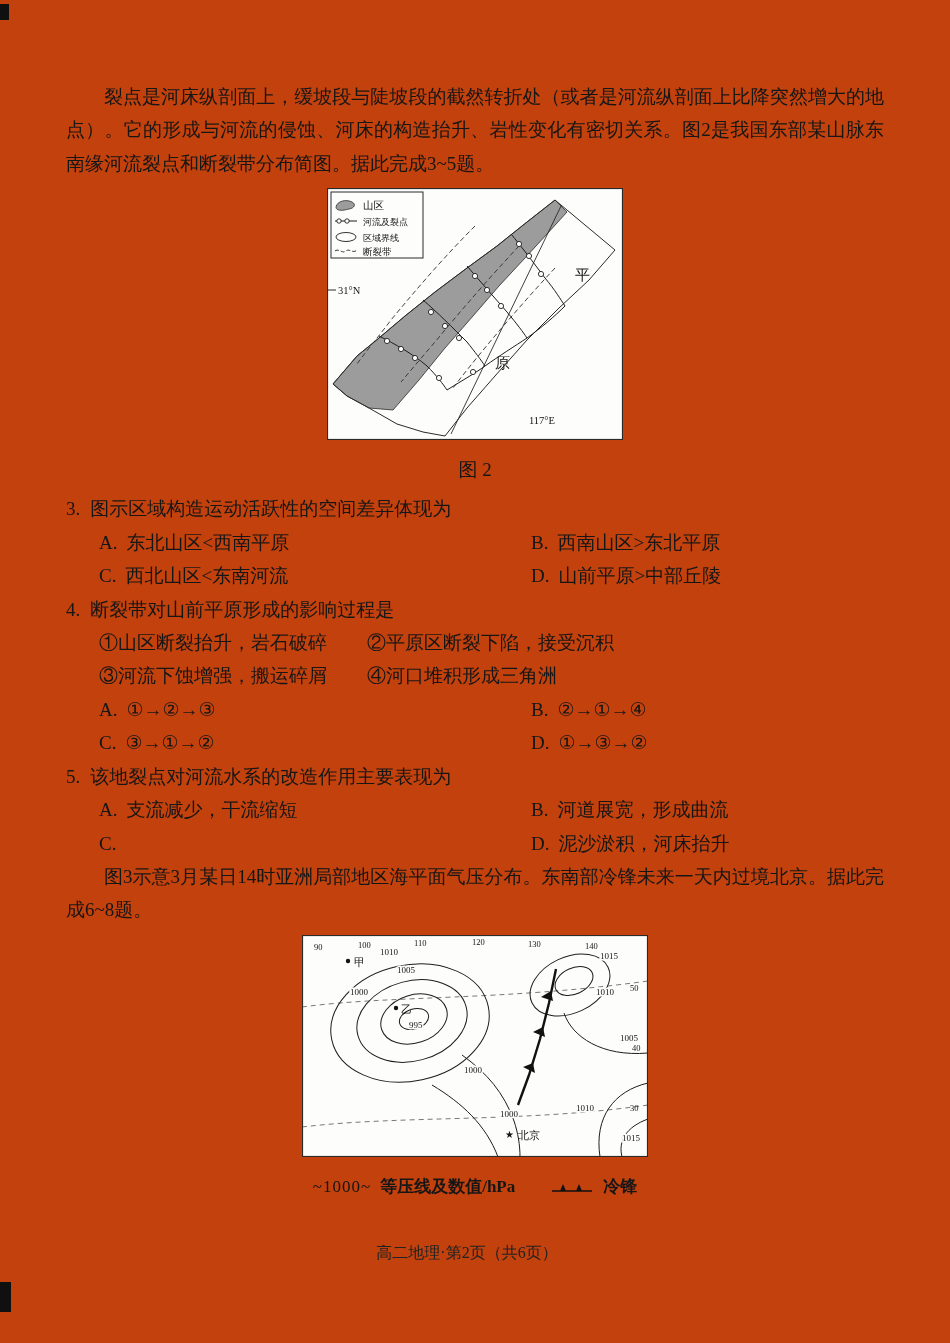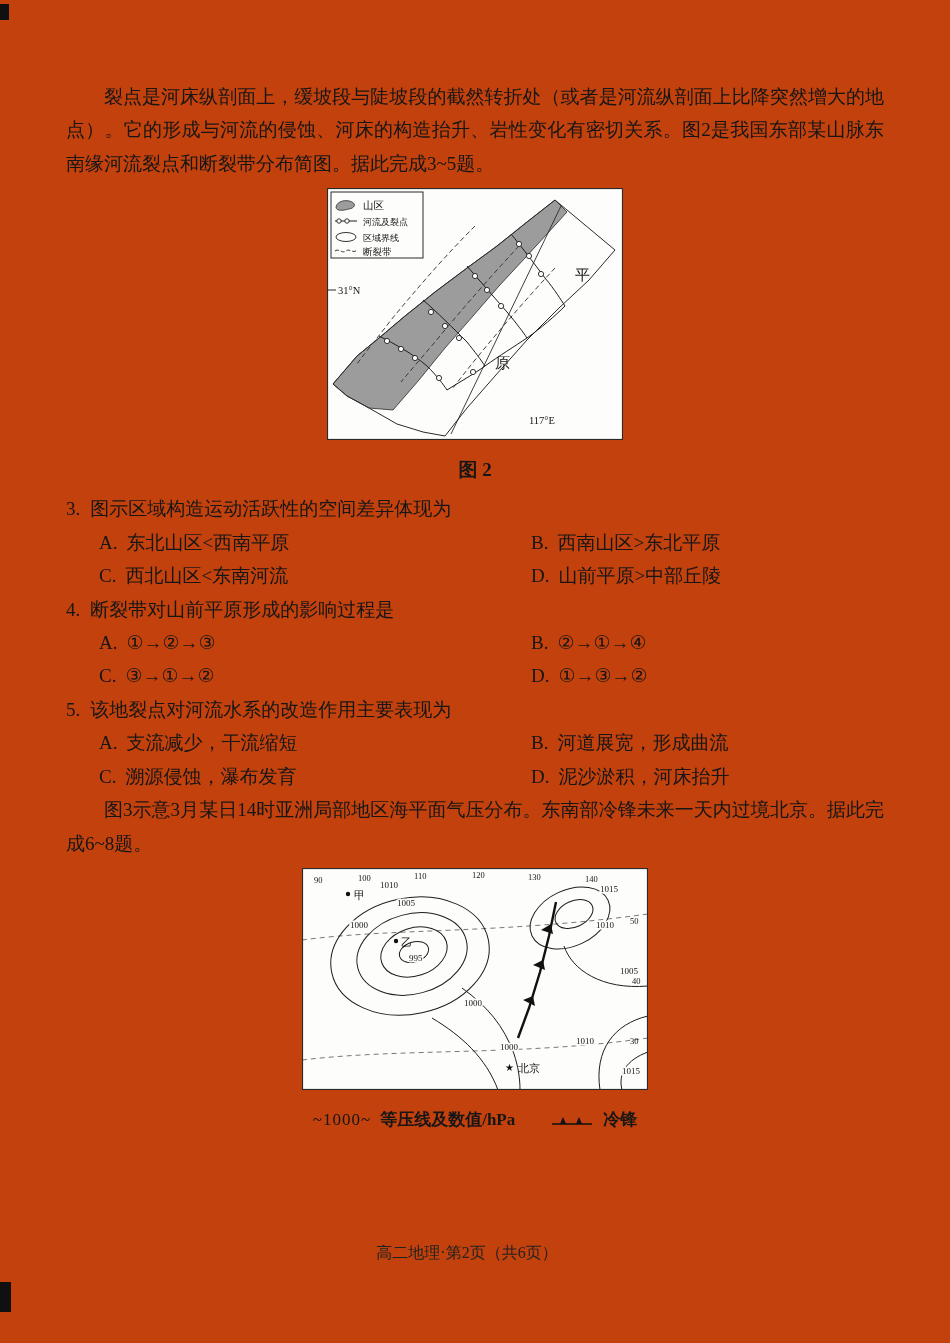--- a/index.html
+++ b/index.html
@@ -9,21 +9,21 @@
     background: #c2410c; overflow: hidden;
     font-family: "Liberation Serif", "DejaVu Serif", serif;
     color: #161616;
   }
   .scan-a { position: absolute; background: #101010; }
   .scan-top { left: 0; top: 4px; width: 9px; height: 16px; }
   .scan-bottom { left: 0; top: 1282px; width: 11px; height: 30px; }
   .content { padding: 80px 66px 0 66px; font-size: 19px; line-height: 1.76; }
   .para { text-align: justify; text-indent: 2em; }
   .figure-block { text-align: center; margin-top: 8px; }
-  .caption { text-align: center; font-size: 19px; margin: 2px 0 6px 0; font-weight: bold; }
+  .caption { text-align: center; font-size: 19px; margin: 2px 0 6px 0; }
   .question { margin-top: 0; }
   .stem { display: flex; gap: 10px; }
   .opts { display: grid; grid-template-columns: 432px 1fr; padding-left: 33px; }
   .opt { display: flex; gap: 9px; }
   .stmts { padding-left: 33px; }
   .stmt { display: flex; gap: 2.1em; }
   .fig3-legend { display: flex; justify-content: center; align-items: center; gap: 9px;
                  font-size: 17px; margin-top: 5px; }
   .legend-bold { font-weight: bold; }
   .iso-sym { letter-spacing: 1px; }
@@ -129,20 +129,30 @@
             <span>山前平原&gt;中部丘陵</span>
           </span>
       </div>
     </div>
 
     <div class="question">
       <div class="stem">
         <span>4.</span>
         <span>断裂带对山前平原形成的影响过程是</span>
       </div>
+      <div class="stmts">
+        <div class="stmt">
+          <span>①山区断裂抬升，岩石破碎</span>
+          <span>②平原区断裂下陷，接受沉积</span>
+        </div>
+        <div class="stmt">
+          <span>③河流下蚀增强，搬运碎屑</span>
+          <span>④河口堆积形成三角洲</span>
+        </div>
+      </div>
       <div class="opts">
         <span class="opt">
             <span>A.</span>
             <span>①→②→③</span>
           </span>
         <span class="opt">
             <span>B.</span>
             <span>②→①→④</span>
           </span>
         <span class="opt">
@@ -165,21 +175,20 @@
         <span class="opt">
             <span>A.</span>
             <span>支流减少，干流缩短</span>
           </span>
         <span class="opt">
             <span>B.</span>
             <span>河道展宽，形成曲流</span>
           </span>
         <span class="opt">
             <span>C.</span>
-            <span>溯源侵蚀，瀑布发育</span>
           </span>
         <span class="opt">
             <span>D.</span>
             <span>泥沙淤积，河床抬升</span>
           </span>
       </div>
     </div>
 
     <p class="para">图3示意3月某日14时亚洲局部地区海平面气压分布。东南部冷锋未来一天内过境北京。据此完成6~8题。</p>
 

